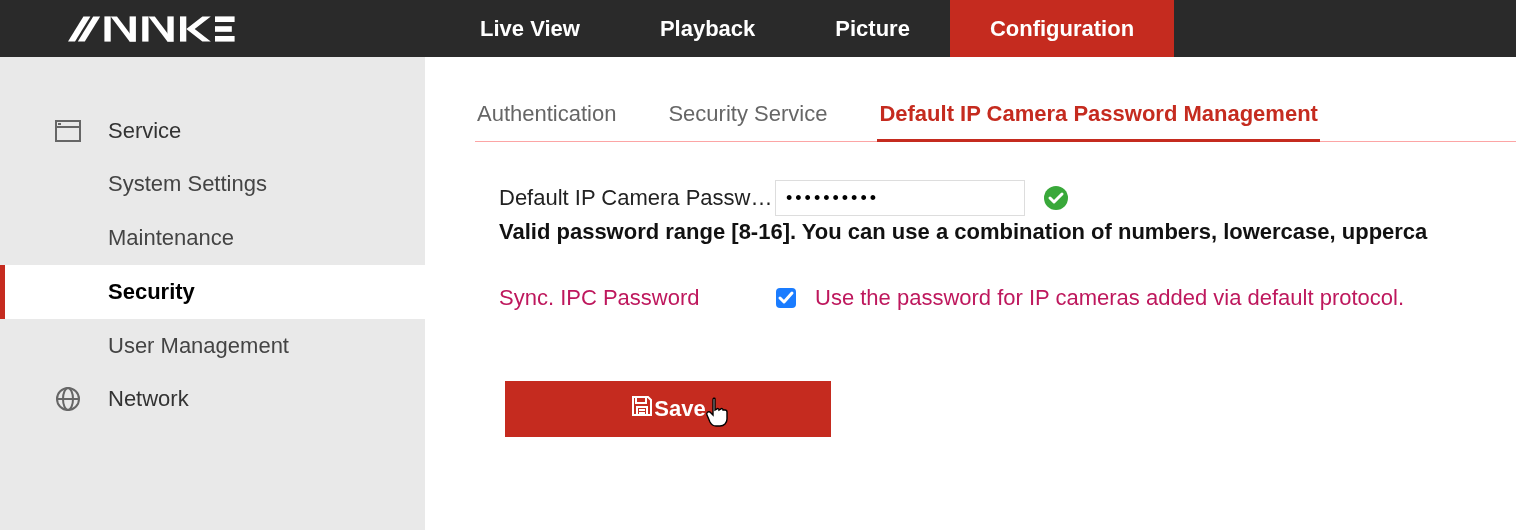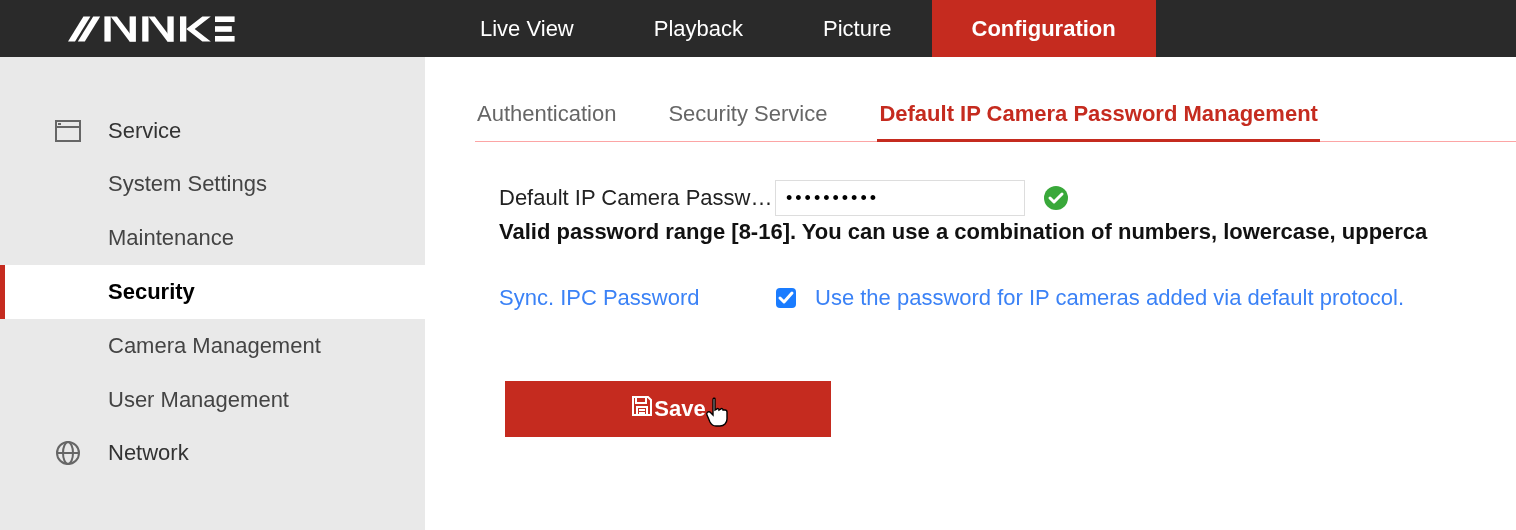--- a/index.html
+++ b/index.html
@@ -26,20 +26,21 @@
     .topnav { display: flex; height: 100%; margin-left: 0; }
     .topnav-item {
       color: #fff;
       font-size: 22px;
       display: flex;
       align-items: center;
       justify-content: center;
       padding: 0 40px;
       cursor: pointer;
       white-space: nowrap;
+      font-weight: bold;
     }
     .topnav-item.active {
       background: #c52b1f;
       font-weight: 700;
     }
     .main { display: flex; height: calc(100% - 57px); }
     .sidebar {
       width: 425px;
       background: #e9e9e9;
       padding-top: 48px;
@@ -123,21 +124,21 @@
     }
     .valid-icon { margin-left: 18px; display:flex; }
     .hint {
       font-size: 22px;
       font-weight: 700;
       color: #111;
       padding-left: 24px;
       margin-bottom: 40px;
       white-space: nowrap;
     }
-    .sync-row { display:flex; align-items:center; padding-left:24px; font-size:22px; color:#3b82f6; }
+    .sync-row { display:flex; align-items:center; padding-left:24px; font-size:22px; color:#be185d; }
     .sync-label { width: 276px; }
     .cb { margin-right: 18px; width:22px; height:22px; display:flex; align-items:center; justify-content:center; }
     .save-row { margin-top: 70px; padding-left: 30px; }
     .save-btn {
       width: 326px;
       height: 56px;
       background: #c52b1f;
       color: #fff;
       border: none;
       font-size: 22px;
@@ -191,21 +192,20 @@
               <rect x="1" y="1" width="24" height="20" fill="none" stroke="#666" stroke-width="2"></rect>
               <line x1="1" y1="7" x2="25" y2="7" stroke="#666" stroke-width="2"></line>
               <rect x="3" y="3" width="3" height="2" fill="#666"></rect>
             </svg>
         </span>
         <span>Service</span>
       </div>
       <div class="side-sub">System Settings</div>
       <div class="side-sub">Maintenance</div>
       <div class="side-sub active">Security</div>
-      <div class="side-sub">Camera Management</div>
       <div class="side-sub">User Management</div>
     </div>
     <div class="side-group">
       <div class="side-header">
         <span class="icon">
           <svg width="26" height="26" viewBox="0 0 26 26">
               <circle cx="13" cy="13" r="11" fill="none" stroke="#666" stroke-width="2"></circle>
               <ellipse cx="13" cy="13" rx="5" ry="11" fill="none" stroke="#666" stroke-width="2"></ellipse>
               <line x1="2" y1="13" x2="24" y2="13" stroke="#666" stroke-width="2"></line>
             </svg>

